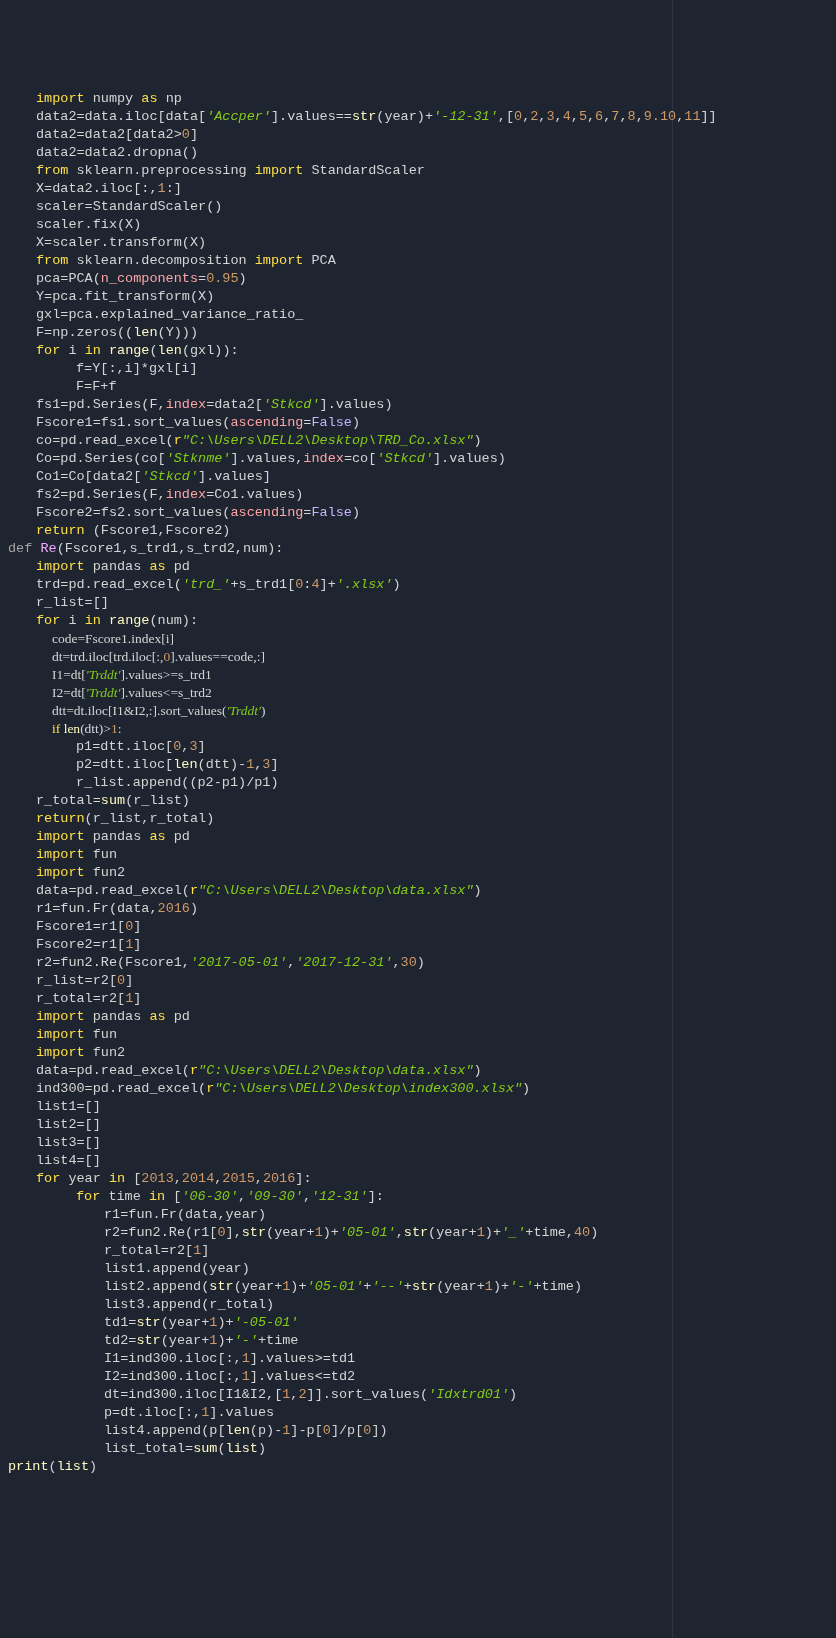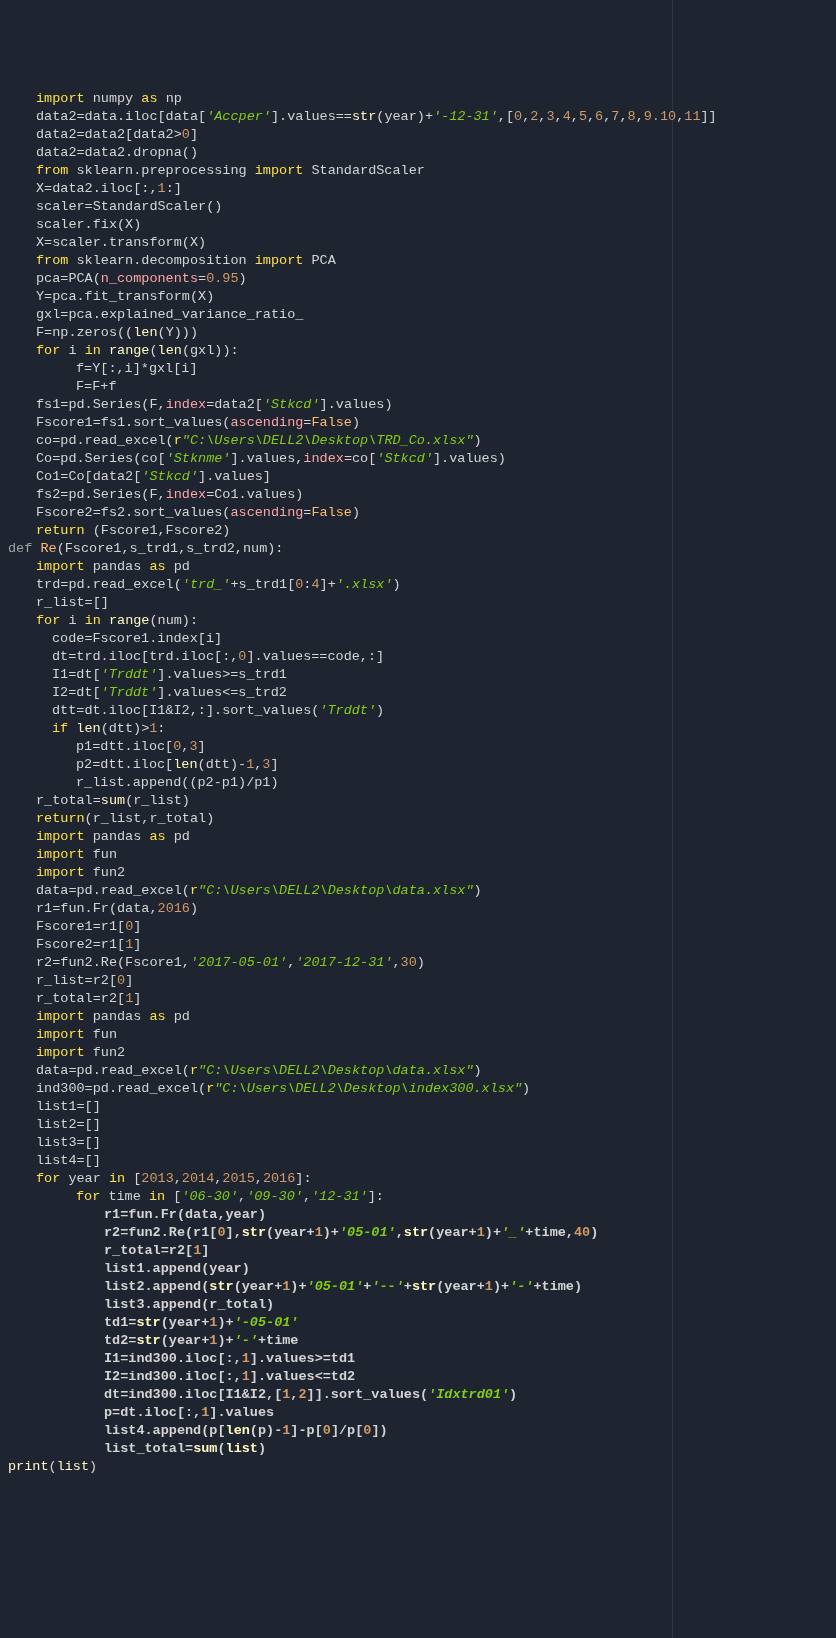--- a/index.html
+++ b/index.html
@@ -18,31 +18,31 @@
   .ruler {
     position: absolute;
     left: 672px;
     top: 0;
     bottom: 0;
     width: 1px;
     background: rgba(255,255,255,0.08);
   }
   .code-line { display: block; }
   .i1 { padding-left: 28px; }
-  .i2 { padding-left: 44px; }
+  .i2 { padding-left: 44px; font-family: Liberation Serif, serif; }
   .i3 { padding-left: 68px; }
-  .i4 { padding-left: 96px; font-weight: bold; }
+  .i4 { padding-left: 96px; }
   .kw { color: #fde047; }       
   .str { color: #84cc16; font-style: italic; } 
   .num { color: #d19a66; }     
   .builtin { color: #fef9c3; }  
   .param { color: #fca5a5; }
   .def { color: #a3a3a3; }
-  .defname { color: #fdba74; }
-  .bool { color: #fdba74; }
+  .defname { color: #f0abfc; }
+  .bool { color: #c4b5fd; }
 </style>
 </head>
 <body>
 <div class="ruler"></div>
 
 
 
 <div id="code-container"><div class="code-line i1"><span class="kw">import</span> numpy <span class="kw">as</span> np</div><div class="code-line i1">data2=data.iloc[data[<span class="str">'Accper'</span>].values==<span class="builtin">str</span>(year)+<span class="str">'-12-31'</span>,[<span class="num">0</span>,<span class="num">2</span>,<span class="num">3</span>,<span class="num">4</span>,<span class="num">5</span>,<span class="num">6</span>,<span class="num">7</span>,<span class="num">8</span>,<span class="num">9.10</span>,<span class="num">11</span>]]</div><div class="code-line i1">data2=data2[data2&gt;<span class="num">0</span>]</div><div class="code-line i1">data2=data2.dropna()</div><div class="code-line i1"><span class="kw">from</span> sklearn.preprocessing <span class="kw">import</span> StandardScaler</div><div class="code-line i1">X=data2.iloc[:,<span class="num">1</span>:]</div><div class="code-line i1">scaler=StandardScaler()</div><div class="code-line i1">scaler.fix(X)</div><div class="code-line i1">X=scaler.transform(X)</div><div class="code-line i1"><span class="kw">from</span> sklearn.decomposition <span class="kw">import</span> PCA</div><div class="code-line i1">pca=PCA(<span class="param">n_components</span>=<span class="num">0.95</span>)</div><div class="code-line i1">Y=pca.fit_transform(X)</div><div class="code-line i1">gxl=pca.explained_variance_ratio_</div><div class="code-line i1">F=np.zeros((<span class="builtin">len</span>(Y)))</div><div class="code-line i1"><span class="kw">for</span> i <span class="kw">in</span> <span class="builtin">range</span>(<span class="builtin">len</span>(gxl)):</div><div class="code-line i3">f=Y[:,i]*gxl[i]</div><div class="code-line i3">F=F+f</div><div class="code-line i1">fs1=pd.Series(F,<span class="param">index</span>=data2[<span class="str">'Stkcd'</span>].values)</div><div class="code-line i1">Fscore1=fs1.sort_values(<span class="param">ascending</span>=<span class="bool">False</span>)</div><div class="code-line i1">co=pd.read_excel(<span class="kw">r</span><span class="str">"C:\Users\DELL2\Desktop\TRD_Co.xlsx"</span>)</div><div class="code-line i1">Co=pd.Series(co[<span class="str">'Stknme'</span>].values,<span class="param">index</span>=co[<span class="str">'Stkcd'</span>].values)</div><div class="code-line i1">Co1=Co[data2[<span class="str">'Stkcd'</span>].values]</div><div class="code-line i1">fs2=pd.Series(F,<span class="param">index</span>=Co1.values)</div><div class="code-line i1">Fscore2=fs2.sort_values(<span class="param">ascending</span>=<span class="bool">False</span>)</div><div class="code-line i1"><span class="kw">return</span> (Fscore1,Fscore2)</div><div class="code-line "><span class="def">def</span> <span class="defname">Re</span>(Fscore1,s_trd1,s_trd2,num):</div><div class="code-line i1"><span class="kw">import</span> pandas <span class="kw">as</span> pd</div><div class="code-line i1">trd=pd.read_excel(<span class="str">'trd_'</span>+s_trd1[<span class="num">0</span>:<span class="num">4</span>]+<span class="str">'.xlsx'</span>)</div><div class="code-line i1">r_list=[]</div><div class="code-line i1"><span class="kw">for</span> i <span class="kw">in</span> <span class="builtin">range</span>(num):</div><div class="code-line i2">code=Fscore1.index[i]</div><div class="code-line i2">dt=trd.iloc[trd.iloc[:,<span class="num">0</span>].values==code,:]</div><div class="code-line i2">I1=dt[<span class="str">'Trddt'</span>].values&gt;=s_trd1</div><div class="code-line i2">I2=dt[<span class="str">'Trddt'</span>].values&lt;=s_trd2</div><div class="code-line i2">dtt=dt.iloc[I1&amp;I2,:].sort_values(<span class="str">'Trddt'</span>)</div><div class="code-line i2"><span class="kw">if</span> <span class="builtin">len</span>(dtt)&gt;<span class="num">1</span>:</div><div class="code-line i3">p1=dtt.iloc[<span class="num">0</span>,<span class="num">3</span>]</div><div class="code-line i3">p2=dtt.iloc[<span class="builtin">len</span>(dtt)-<span class="num">1</span>,<span class="num">3</span>]</div><div class="code-line i3">r_list.append((p2-p1)/p1)</div><div class="code-line i1">r_total=<span class="builtin">sum</span>(r_list)</div><div class="code-line i1"><span class="kw">return</span>(r_list,r_total)</div><div class="code-line i1"><span class="kw">import</span> pandas <span class="kw">as</span> pd</div><div class="code-line i1"><span class="kw">import</span> fun</div><div class="code-line i1"><span class="kw">import</span> fun2</div><div class="code-line i1">data=pd.read_excel(<span class="kw">r</span><span class="str">"C:\Users\DELL2\Desktop\data.xlsx"</span>)</div><div class="code-line i1">r1=fun.Fr(data,<span class="num">2016</span>)</div><div class="code-line i1">Fscore1=r1[<span class="num">0</span>]</div><div class="code-line i1">Fscore2=r1[<span class="num">1</span>]</div><div class="code-line i1">r2=fun2.Re(Fscore1,<span class="str">'2017-05-01'</span>,<span class="str">'2017-12-31'</span>,<span class="num">30</span>)</div><div class="code-line i1">r_list=r2[<span class="num">0</span>]</div><div class="code-line i1">r_total=r2[<span class="num">1</span>]</div><div class="code-line i1"><span class="kw">import</span> pandas <span class="kw">as</span> pd</div><div class="code-line i1"><span class="kw">import</span> fun</div><div class="code-line i1"><span class="kw">import</span> fun2</div><div class="code-line i1">data=pd.read_excel(<span class="kw">r</span><span class="str">"C:\Users\DELL2\Desktop\data.xlsx"</span>)</div><div class="code-line i1">ind300=pd.read_excel(<span class="kw">r</span><span class="str">"C:\Users\DELL2\Desktop\index300.xlsx"</span>)</div><div class="code-line i1">list1=[]</div><div class="code-line i1">list2=[]</div><div class="code-line i1">list3=[]</div><div class="code-line i1">list4=[]</div><div class="code-line i1"><span class="kw">for</span> year <span class="kw">in</span> [<span class="num">2013</span>,<span class="num">2014</span>,<span class="num">2015</span>,<span class="num">2016</span>]:</div><div class="code-line i3"><span class="kw">for</span> time <span class="kw">in</span> [<span class="str">'06-30'</span>,<span class="str">'09-30'</span>,<span class="str">'12-31'</span>]:</div><div class="code-line i4">r1=fun.Fr(data,year)</div><div class="code-line i4">r2=fun2.Re(r1[<span class="num">0</span>],<span class="builtin">str</span>(year+<span class="num">1</span>)+<span class="str">'05-01'</span>,<span class="builtin">str</span>(year+<span class="num">1</span>)+<span class="str">'_'</span>+time,<span class="num">40</span>)</div><div class="code-line i4">r_total=r2[<span class="num">1</span>]</div><div class="code-line i4">list1.append(year)</div><div class="code-line i4">list2.append(<span class="builtin">str</span>(year+<span class="num">1</span>)+<span class="str">'05-01'</span>+<span class="str">'--'</span>+<span class="builtin">str</span>(year+<span class="num">1</span>)+<span class="str">'-'</span>+time)</div><div class="code-line i4">list3.append(r_total)</div><div class="code-line i4">td1=<span class="builtin">str</span>(year+<span class="num">1</span>)+<span class="str">'-05-01'</span></div><div class="code-line i4">td2=<span class="builtin">str</span>(year+<span class="num">1</span>)+<span class="str">'-'</span>+time</div><div class="code-line i4">I1=ind300.iloc[:,<span class="num">1</span>].values&gt;=td1</div><div class="code-line i4">I2=ind300.iloc[:,<span class="num">1</span>].values&lt;=td2</div><div class="code-line i4">dt=ind300.iloc[I1&amp;I2,[<span class="num">1</span>,<span class="num">2</span>]].sort_values(<span class="str">'Idxtrd01'</span>)</div><div class="code-line i4">p=dt.iloc[:,<span class="num">1</span>].values</div><div class="code-line i4">list4.append(p[<span class="builtin">len</span>(p)-<span class="num">1</span>]-p[<span class="num">0</span>]/p[<span class="num">0</span>])</div><div class="code-line i4">list_total=<span class="builtin">sum</span>(<span class="builtin">list</span>)</div><div class="code-line "><span class="builtin">print</span>(<span class="builtin">list</span>)</div></div>
 
 

